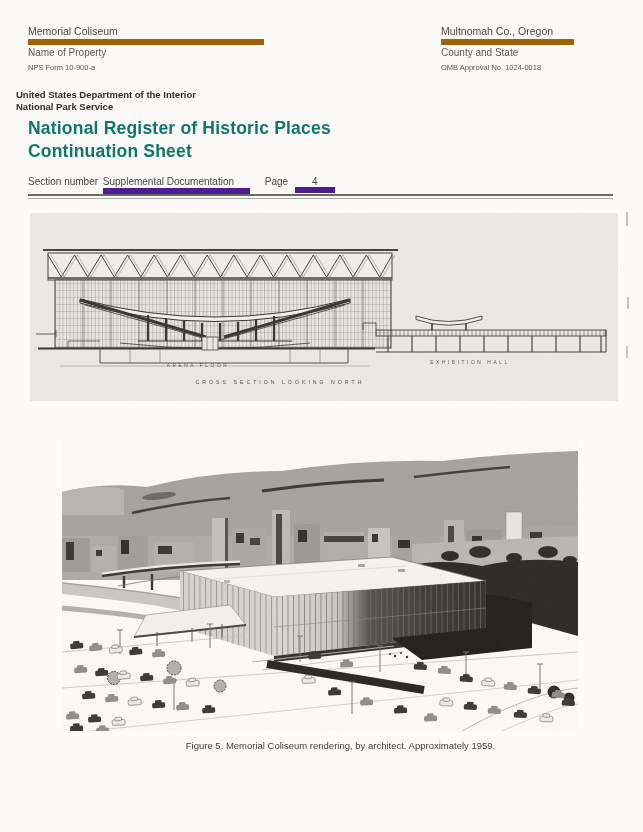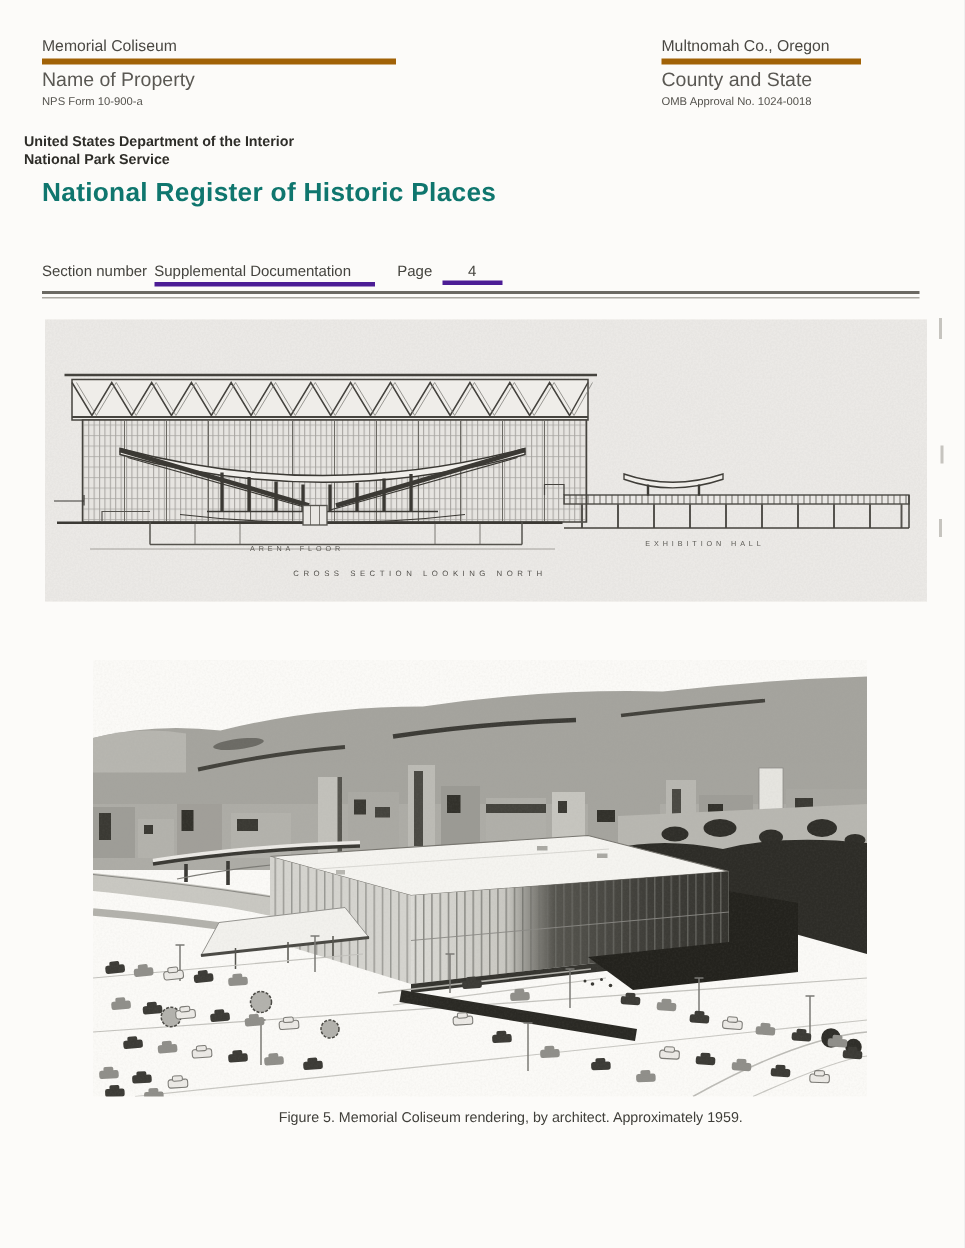--- a/index.html
+++ b/index.html
@@ -3,27 +3,27 @@
 <meta charset="utf-8">
 <style>
   html,body{margin:0;padding:0;background:#e8e8e8;}
   .page{
     position:relative;width:643px;height:832px;margin:0 auto;
     background:#fcfbf9;overflow:hidden;
     font-family:"Liberation Sans","DejaVu Sans",sans-serif;
     color:#3b3a35;
   }
   .abs{position:absolute;}
-  .hdr-value{font-size:10.5px;color:#4a4843;padding-bottom:2px;border-bottom:4px solid #a16207;}
-  .hdr-label{font-size:13px;color:#5a5853;margin-top:2px;}
+  .hdr-value{font-size:10.5px;color:#4a4843;padding-bottom:2px;border-bottom:6px solid #a16207;}
+  .hdr-label{font-size:10px;color:#5a5853;margin-top:2px;}
   .hdr-small{font-size:7.5px;color:#55534e;}
   .dept-line{font-size:9.5px;font-weight:bold;color:#2e2d29;line-height:11.5px;}
   .doc-title{font-size:17.5px;font-weight:bold;color:#0f766e;line-height:23px;letter-spacing:.2px;}
   .section-row{font-size:10px;color:#45443f;}
-  .section-row .ul{border-bottom:3px solid #4c1d95;padding-bottom:1px;}
+  .section-row .ul{border-bottom:6px solid #4c1d95;padding-bottom:1px;}
   .rule1{left:28px;top:194px;width:585px;height:2px;background:#6b6963;}
   .rule2{left:28px;top:198px;width:585px;height:1px;background:#aaa8a2;}
   .caption{left:0;right:0;text-align:center;font-size:9.5px;color:#3f3e39;}
   .fig{background:#ebe9e6;}
   .fig svg{display:block;}
   .edge-tick{width:2px;background:#c6c4bf;}
   .dlabel{font-family:"Liberation Sans","DejaVu Sans",sans-serif;}
 </style>
 </head>
 <body>
@@ -42,20 +42,21 @@
   <div class="abs hdr-small" style="left:28px;top:63px;">NPS Form 10-900-a</div>
   <div class="abs hdr-small" style="left:441px;top:63px;">OMB Approval No. 1024-0018</div>
 
   <div class="abs" style="left:16px;top:89px;">
     <div class="dept-line">United States Department of the Interior</div>
     <div class="dept-line">National Park Service</div>
   </div>
 
   <div class="abs doc-title" style="left:28px;top:117px;">
     <div>National Register of Historic Places</div>
+    <div>Continuation Sheet</div>
   </div>
 
   <div class="abs section-row" style="left:28px;top:176px;">
     <span>Section number</span>
     <span class="ul" style="padding-right:16px;margin-left:2px;">Supplemental Documentation</span>
     <span style="margin-left:12px;">Page</span>
     <span class="ul" style="margin-left:4px;padding:0 17px;">4</span>
   </div>
 
   <div class="abs rule1"></div>

